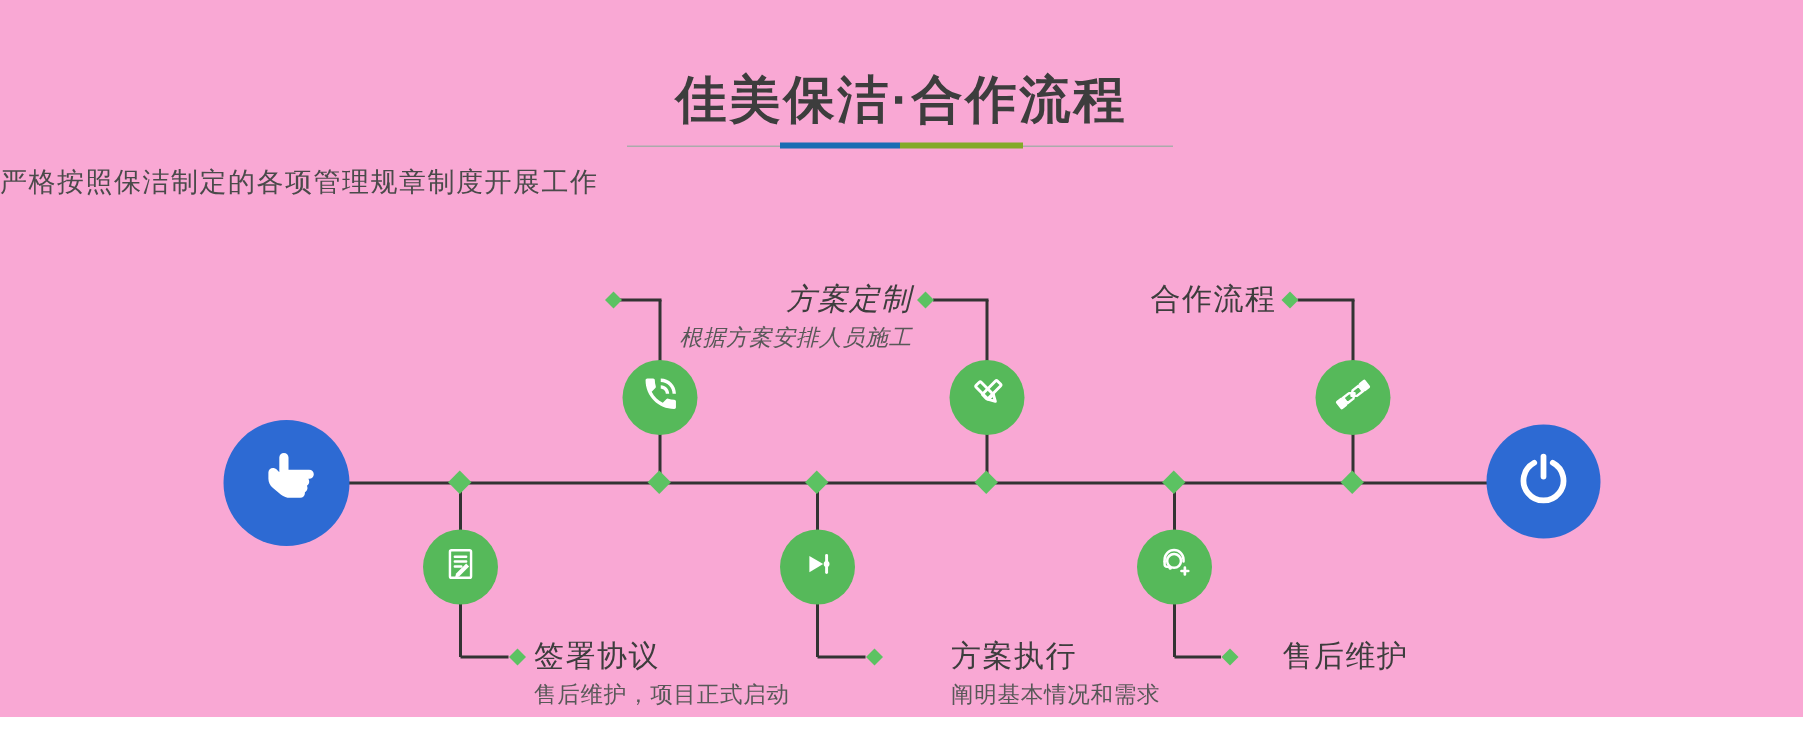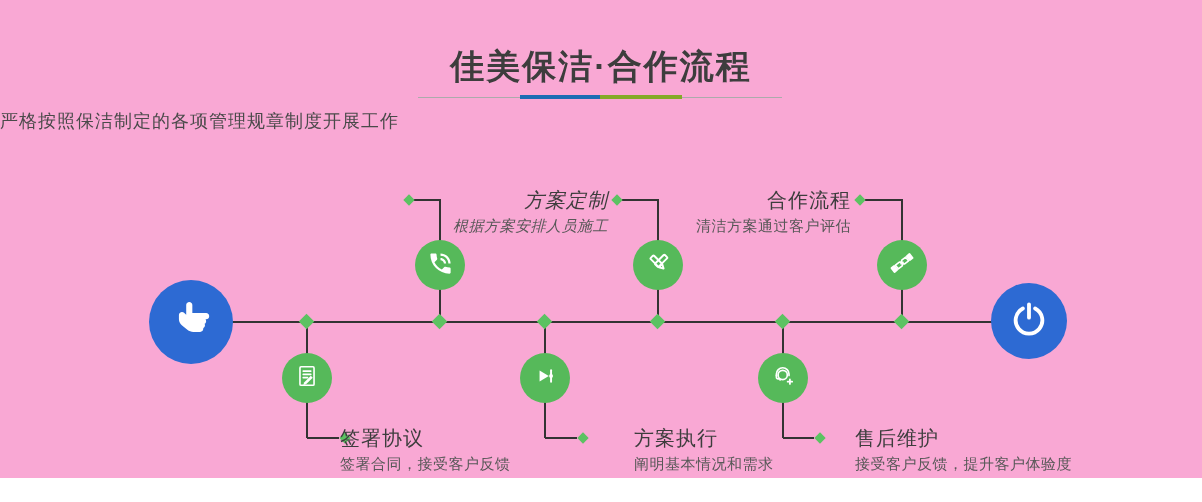--- a/index.html
+++ b/index.html
@@ -173,29 +173,27 @@
       </svg>
     </span>
   </div>
 
   <div class="step-label align-r" style="right:594px;top:190px;width:260px;font-style:italic;">
     <div class="t">方案定制</div>
     <div class="d">根据方案安排人员施工</div>
   </div>
   <div class="step-label align-r" style="right:351px;top:190px;width:260px;">
     <div class="t">合作流程</div>
-    <div class="d">清洁方案通过客户评估</div>
   </div>
 
-  <div class="step-label align-l" style="left:340px;top:428px;width:260px;">
+  <div class="step-label align-l" style="left:356px;top:428px;width:260px;">
     <div class="t">签署协议</div>
-    <div class="d">签署合同，接受客户反馈</div>
+    <div class="d">售后维护，项目正式启动</div>
   </div>
   <div class="step-label align-l" style="left:594px;top:428px;width:260px;margin-left:40px;">
     <div class="t">方案执行</div>
     <div class="d">阐明基本情况和需求</div>
   </div>
   <div class="step-label align-l" style="left:855px;top:428px;width:280px;">
     <div class="t">售后维护</div>
-    <div class="d">接受客户反馈，提升客户体验度</div>
   </div>
 
 </div>
 
 </body></html>

